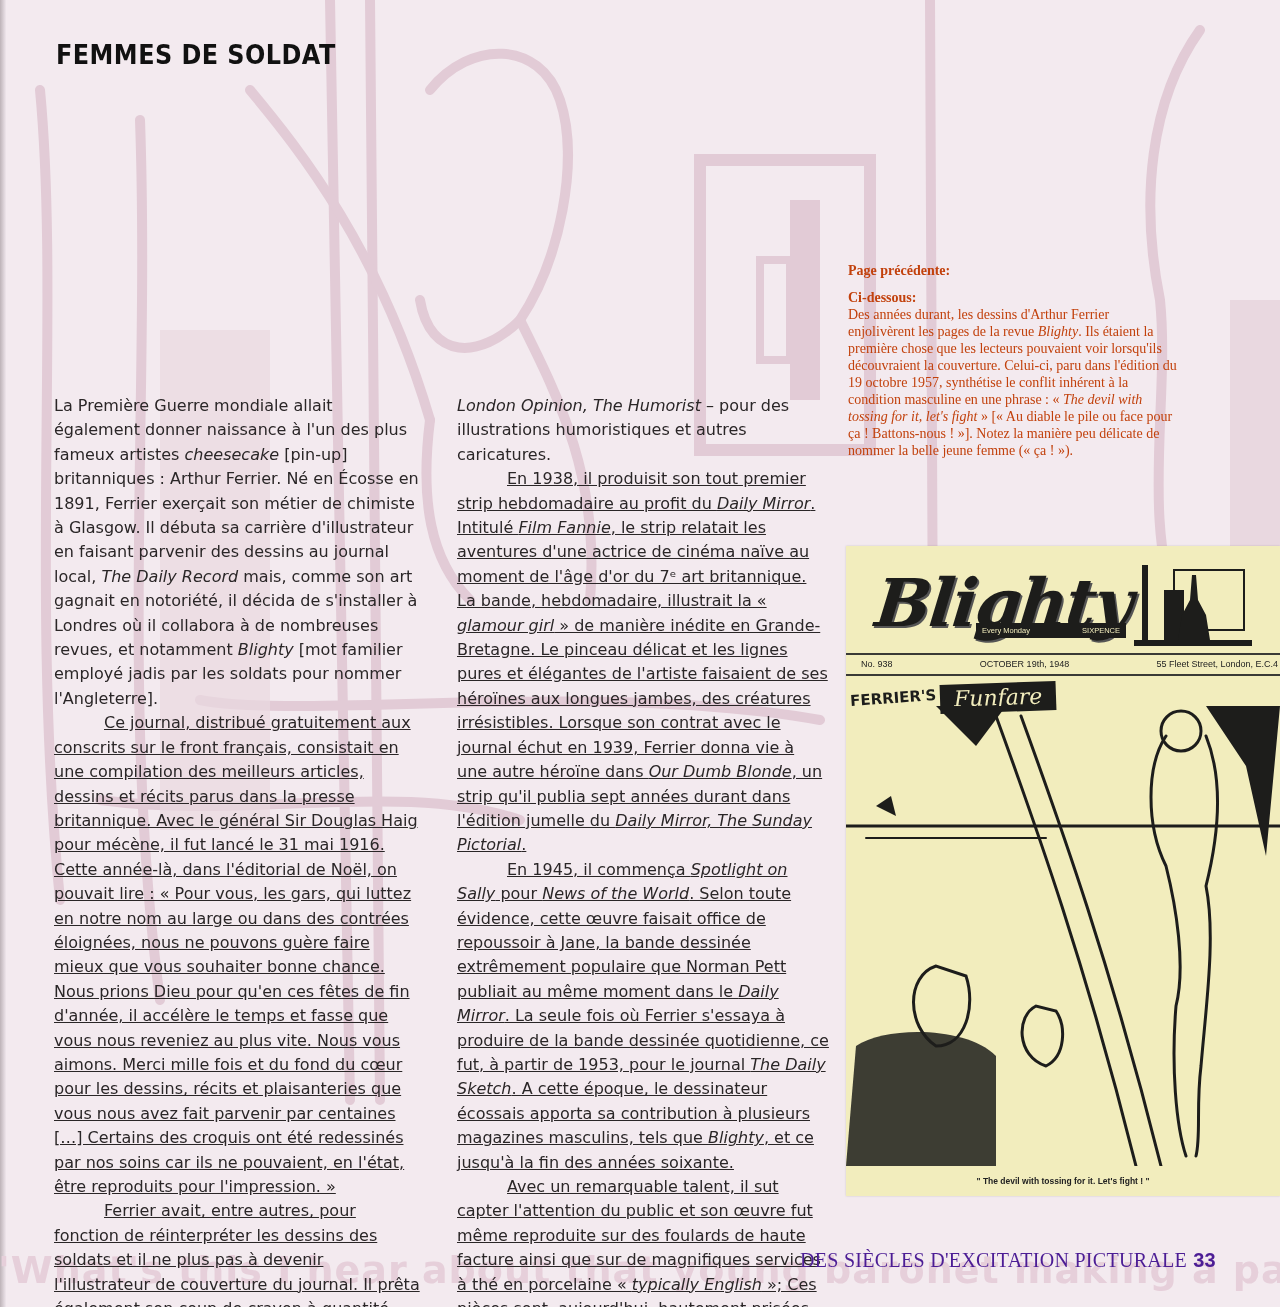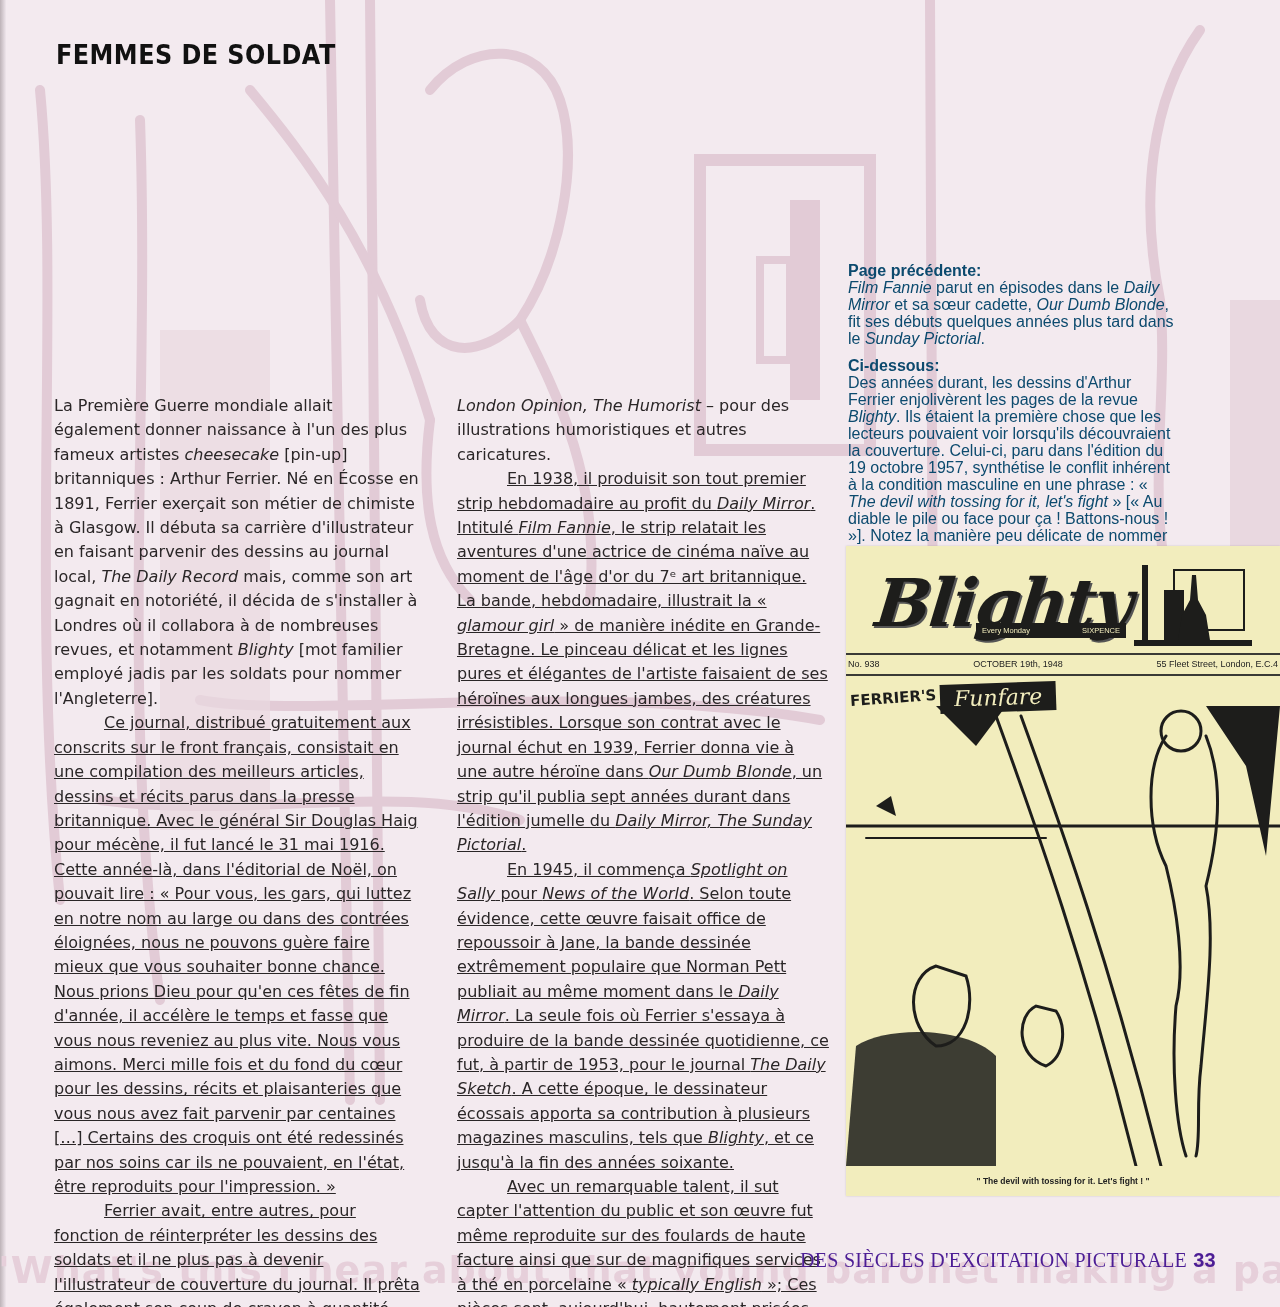--- a/index.html
+++ b/index.html
@@ -23,21 +23,21 @@
     font-family:"DejaVu Sans", sans-serif;
     font-size:16px; line-height:24.4px; color:#2a2627;
   }
   .col p { margin:0; text-align:left; }
   .col p.indent { text-indent:50px;text-decoration:underline; }
   .col1 { left:54px; width:368px; }
   .col2 { left:450px; width:372px;margin-left:7px; }
   .col i { font-style:italic; }
   .sidebar {
     position:absolute; left:848px; top:262px; width:330px; z-index:2;
-    font-family:Liberation Sans, sans-serif; font-size:16px; line-height:17px; color:#0c4a6e;
+    font-family:Liberation Serif, serif; font-size:14px; line-height:17px; color:#c2410c;
   }
   .sidebar .head { font-weight:bold; }
   .sidebar .block { margin-bottom:10px; }
   .cover {
     position:absolute; left:846px; top:546px; width:434px; height:650px; z-index:2;
     background:#f2edbd; box-shadow:0 0 2px rgba(0,0,0,.15);
     overflow:hidden;
   }
   .cover .mast { position:absolute; left:0; top:0; width:100%; height:110px; }
   .blighty-word {
@@ -46,21 +46,21 @@
     letter-spacing:-2px; transform:skewX(-6deg);
     text-shadow:2px 2px 0 #555;
   }
   .mast-band {
     position:absolute; left:130px; top:77px; width:150px; height:15px; background:#1d1d1b; color:#f2edbd;
     font-family:"Liberation Sans", sans-serif; font-size:7.5px; display:flex; justify-content:space-between; align-items:center; padding:0 6px; box-sizing:border-box;
   }
   .mast-city { position:absolute; left:288px; top:14px; width:118px; height:90px; }
   .rule { position:absolute; left:0; width:100%; height:2px; background:#3a3a36; }
   .meta-line {
-    position:absolute; left:2px; right:2px; top:113px; display:flex; justify-content:space-between;
+    position:absolute; left:15px; right:2px; top:113px; display:flex; justify-content:space-between;
     font-family:"Liberation Sans", sans-serif; font-size:9px; color:#222;
   }
   .feature {
     position:absolute; left:4px; top:137px; display:flex; align-items:center; gap:4px;
   }
   .feature .ferrier { font-family:"DejaVu Sans", sans-serif; font-weight:bold; font-size:15px; color:#1d1d1b; transform:rotate(-4deg); }
   .feature .funfare {
     background:#1d1d1b; color:#f2edbd; font-family:"DejaVu Serif", serif; font-style:italic; font-size:22px; padding:2px 14px; transform:rotate(-2deg);
   }
   .illus { position:absolute; left:0; top:160px; width:434px; height:460px; }
@@ -117,21 +117,20 @@
 <div class="col col2">
     <p><i>London Opinion, The Humorist</i><span> – pour des illustrations humoristiques et autres caricatures.</span></p>
     <p class="indent"><span>En 1938, il produisit son tout premier strip hebdomadaire au profit du </span><i>Daily Mirror</i><span>. Intitulé </span><i>Film Fannie</i><span>, le strip relatait les aventures d'une actrice de cinéma naïve au moment de l'âge d'or du 7ᵉ art britannique. La bande, hebdomadaire, illustrait la « </span><i>glamour girl</i><span> » de manière inédite en Grande-Bretagne. Le pinceau délicat et les lignes pures et élégantes de l'artiste faisaient de ses héroïnes aux longues jambes, des créatures irrésistibles. Lorsque son contrat avec le journal échut en 1939, Ferrier donna vie à une autre héroïne dans </span><i>Our Dumb Blonde</i><span>, un strip qu'il publia sept années durant dans l'édition jumelle du </span><i>Daily Mirror, The Sunday Pictorial</i><span>.</span></p>
     <p class="indent"><span>En 1945, il commença </span><i>Spotlight on Sally</i><span> pour </span><i>News of the World</i><span>. Selon toute évidence, cette œuvre faisait office de repoussoir à Jane, la bande dessinée extrêmement populaire que Norman Pett publiait au même moment dans le </span><i>Daily Mirror</i><span>. La seule fois où Ferrier s'essaya à produire de la bande dessinée quotidienne, ce fut, à partir de 1953, pour le journal </span><i>The Daily Sketch</i><span>. A cette époque, le dessinateur écossais apporta sa contribution à plusieurs magazines masculins, tels que </span><i>Blighty</i><span>, et ce jusqu'à la fin des années soixante.</span></p>
     <p class="indent"><span>Avec un remarquable talent, il sut capter l'attention du public et son œuvre fut même reproduite sur des foulards de haute facture ainsi que sur de magnifiques services à thé en porcelaine « </span><i>typically English</i><span> »; Ces pièces sont, aujourd'hui, hautement prisées des collectionneurs. Il mourut le 27 mai 1973.</span></p>
   </div>
 
 <div class="sidebar">
     <div class="block">
       <div class="head">Page précédente:</div>
-      <div><i>Film Fannie</i><span> parut en épisodes dans le </span><i>Daily Mirror</i><span> et sa sœur cadette, </span><i>Our Dumb Blonde</i><span>, fit ses débuts quelques années plus tard dans le </span><i>Sunday Pictorial</i><span>.</span></div>
     </div>
     <div class="block">
       <div class="head">Ci-dessous:</div>
       <div><span>Des années durant, les dessins d'Arthur Ferrier enjolivèrent les pages de la revue </span><i>Blighty</i><span>. Ils étaient la première chose que les lecteurs pouvaient voir lorsqu'ils découvraient la couverture. Celui-ci, paru dans l'édition du 19 octobre 1957, synthétise le conflit inhérent à la condition masculine en une phrase : « </span><i>The devil with tossing for it, let's fight</i><span> » [« Au diable le pile ou face pour ça ! Battons-nous ! »]. Notez la manière peu délicate de nommer la belle jeune femme (« ça ! »).</span></div>
     </div>
   </div>
 
 <div class="cover">
   <div class="mast">
     <div class="blighty-word">Blighty</div>

